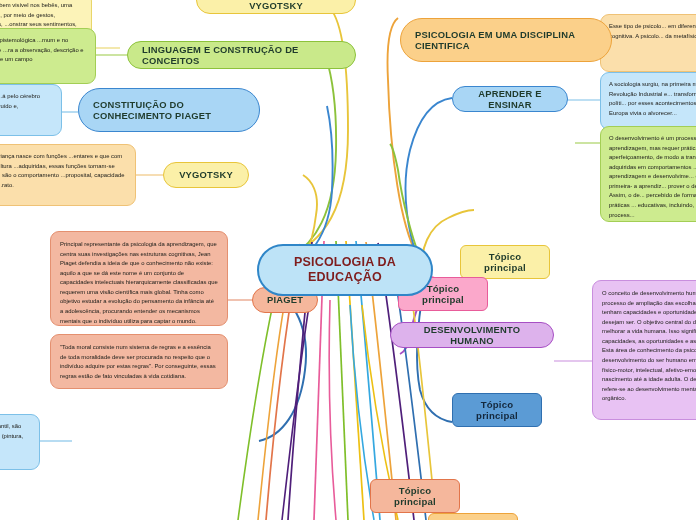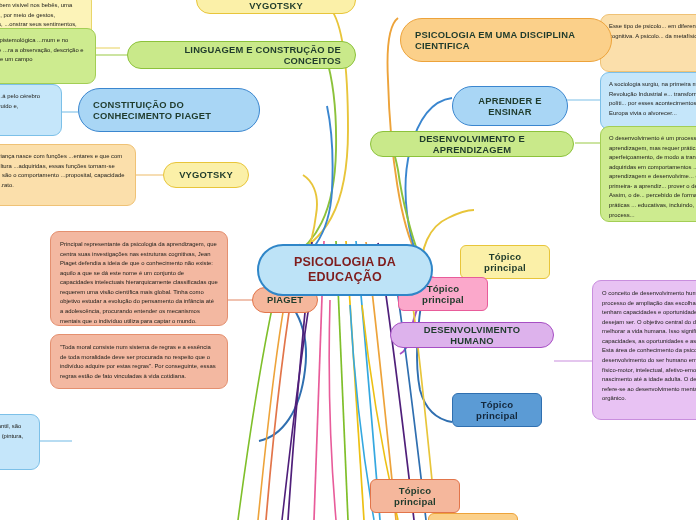--- a/index.html
+++ b/index.html
@@ -107,48 +107,45 @@
   <div class="note" style="left:600px; top:72px; width:160px; height:58px; background:#c5e6fa; border-color:#7cc0e8;">A sociologia surgiu, na primeira m... impacto da Revolução Industrial e... transformações econômicas, políti... por esses acontecimentos criaram... de que a Europa vivia o alvorecer...</div>
 
   <div class="note" style="left:600px; top:126px; width:160px; height:96px; background:#cdeb8f; border-color:#a3ce55;">O desenvolvimento é um processo que o... aprendizagem, mas requer prática const... aperfeiçoamento, de modo a transforma... recém- adquiridas em comportamentos ... Vigotski a aprendizagem e desenvolvime... complexa, na qual a primeira- a aprendiz... prover o desenvolvimento. ... Assim, o de... percebido de forma conjunta às práticas ... educativas, incluindo, portanto, o process...</div>
 
   <div class="note pad-lg" style="left:592px; top:280px; width:160px; height:140px; background:#e8c2f3; border-color:#c98ede;">O conceito de desenvolvimento humano nasce... um processo de ampliação das escolhas das pe... elas tenham capacidades e oportunidades par... que desejam ser. O objetivo central do desenvo... melhorar a vida humana. Isso significa ampliar ... capacidades, as oportunidades e as escolhas d... Esta área de conhecimento da psicologia estud... desenvolvimento do ser humano em todos os s... físico-motor, intelectual, afetivo-emocional e so... nascimento até a idade adulta. O desenvolvime... refere-se ao desenvolvimento mental e ao cres... orgânico.</div>
 
   <div class="node branch" style="left:196px; top:-14px; width:160px; height:28px; background:#fbf0a8; border-color:#e8c53a; justify-content:center; text-align:center;">
     <span class="lbl">LINGUAGEM PARA VYGOTSKY</span>
   </div>
 
-  <div class="node branch" style="left:127px; top:41px; width:229px; height:28px; background:#c9e98a; border-color:#8cc23b; justify-content:center; text-align:right;">
+  <div class="node branch" style="left:127px; top:41px; width:229px; height:28px; background:#c9e98a; border-color:#8cc23b; justify-content:center; text-align:left;">
     <span class="lbl">LINGUAGEM E CONSTRUÇÃO DE CONCEITOS</span>
   </div>
 
   <div class="node branch" style="left:78px; top:88px; width:182px; height:44px; background:#a9d6f5; border-color:#3a86cf;">
     <span class="lbl">CONSTITUIÇÃO DO CONHECIMENTO PIAGET</span>
   </div>
 
   <div class="node branch" style="left:163px; top:162px; width:86px; height:26px; background:#fbf0a8; border-color:#e8c53a; justify-content:center; text-align:center;">
     <span class="lbl">VYGOTSKY</span>
   </div>
 
   <div class="node branch" style="left:252px; top:287px; width:66px; height:26px; background:#f5b79c; border-color:#e2754a; justify-content:center; text-align:center;">
     <span class="lbl">PIAGET</span>
   </div>
 
 
   <div class="node branch" style="left:400px; top:18px; width:212px; height:44px; background:#fbd08a; border-color:#eda33a;">
     <span class="lbl">PSICOLOGIA EM UMA DISCIPLINA CIENTIFICA</span>
   </div>
 
-  <div class="node branch" style="left:452px; top:86px; width:116px; height:40px; background:#a9d6f5; border-color:#3a86cf; justify-content:center; text-align:center;">
+  <div class="node branch" style="left:452px; top:86px; width:116px; height:26px; background:#a9d6f5; border-color:#3a86cf; justify-content:center; text-align:center;">
     <span class="lbl">APRENDER E ENSINAR</span>
   </div>
 
-  <div class="node branch" style="left:370px; top:131px; width:204px; height:26px; background:#c9e98a; border-color:#8cc23b; justify-content:center; text-align:center;">
-    <span class="lbl">DESENVOLVIMENTO E APRENDIZAGEM</span>
-  </div>
 
   <div class="node branch" style="left:390px; top:322px; width:164px; height:26px; background:#ddb2ec; border-color:#a74fc4; justify-content:center; text-align:center;">
     <span class="lbl">DESENVOLVIMENTO HUMANO</span>
   </div>
 
   <div class="node topic" style="left:460px; top:245px; width:90px; height:24px; background:#fbf0a8; border-color:#e8c53a;">
     <span class="lbl">Tópico principal</span>
   </div>
 
   <div class="node topic" style="left:398px; top:277px; width:90px; height:24px; background:#fba8cb; border-color:#e85c9a;">

